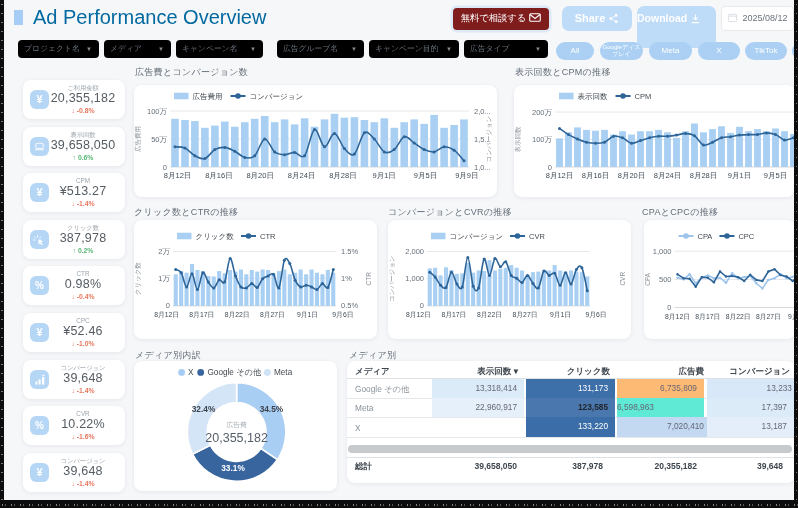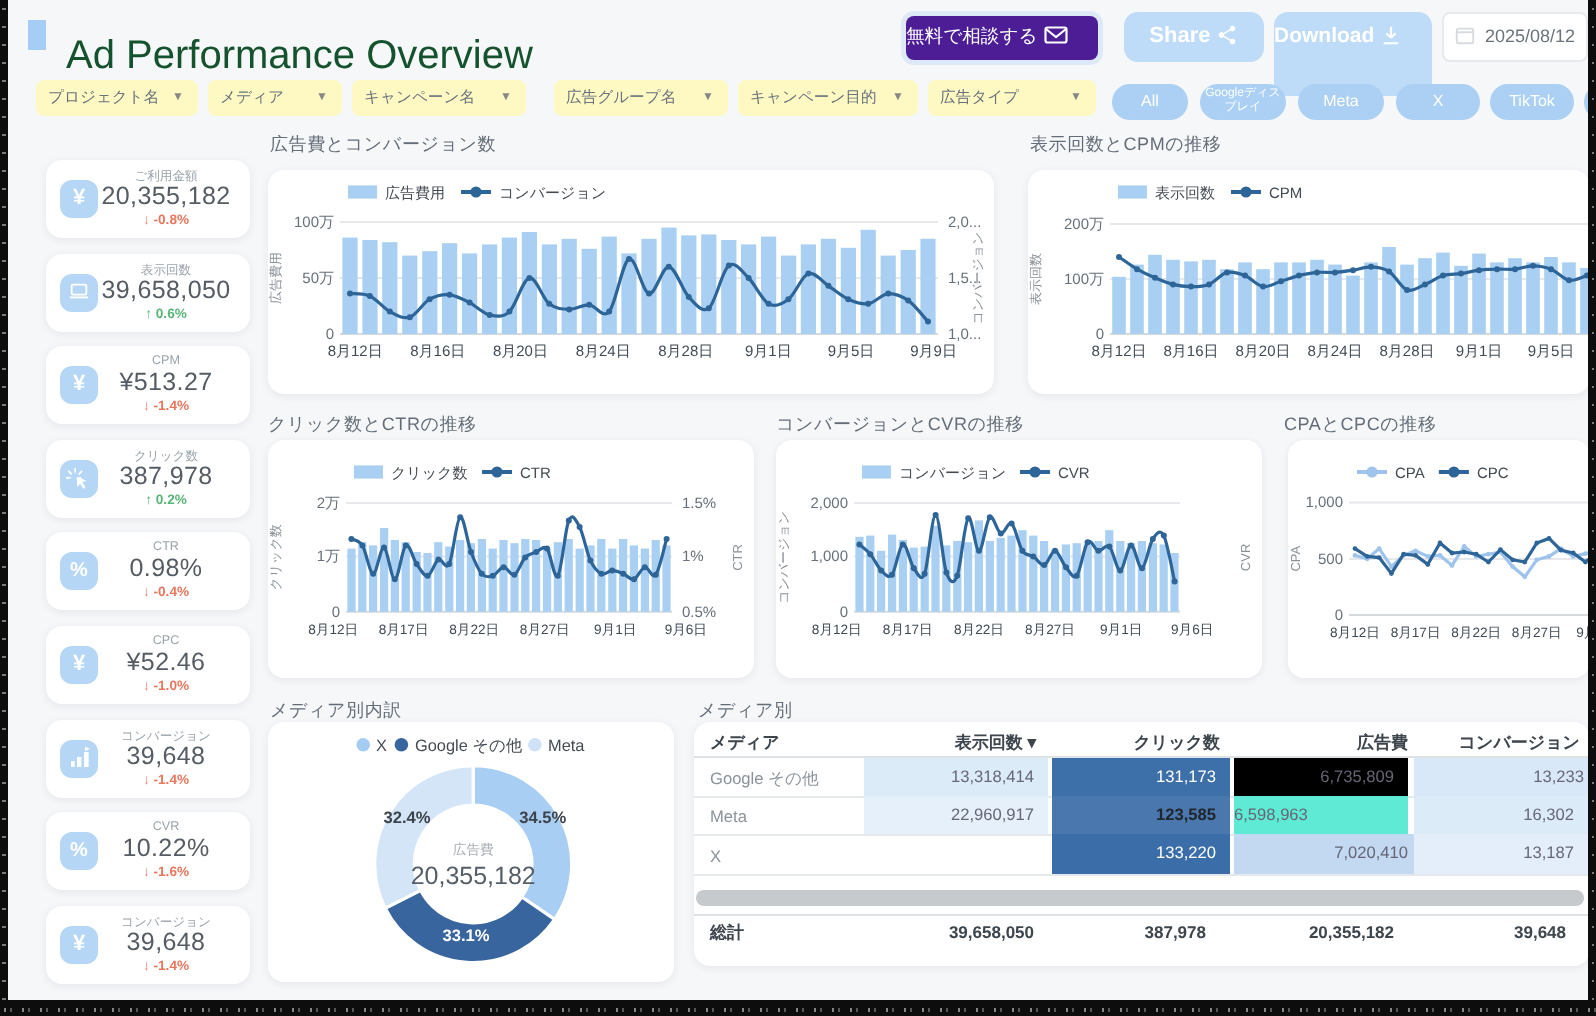--- a/index.html
+++ b/index.html
@@ -7,28 +7,28 @@
 #page{position:absolute;left:0;top:0;width:798px;height:508px;background:#f6f7f9}
 .abs{position:absolute}
 .card{position:absolute;background:#fff;border-radius:8px;box-shadow:0 1px 4px rgba(30,40,60,0.08)}
 .ctitle{position:absolute;font-size:9px;color:#646e78;letter-spacing:0.3px}
 .kpi{position:absolute;left:23px;width:102px;height:39px;background:#fff;border-radius:8px;box-shadow:0 1px 4px rgba(30,40,60,0.08)}
 .kico{position:absolute;left:7px;top:10px;width:19px;height:19px;border-radius:6px;background:#b6d6f6;color:#fff;text-align:center;font-size:10px;line-height:19px;font-weight:bold}
 .klab{position:absolute;left:26px;right:8px;top:4px;text-align:center;font-size:6.3px;color:#9aa3ab}
 .kval{position:absolute;left:24px;right:6px;top:11px;text-align:center;font-size:12.5px;color:#555c63;letter-spacing:0.2px}
 .kchg{position:absolute;left:26px;right:8px;top:27px;text-align:center;font-size:6.8px;font-weight:bold}
 .red{color:#e8765c}.green{color:#57b576}
-.fbox{position:absolute;top:40px;height:18px;background:#fef9c3;border-radius:4px;font-size:7.8px;color:#6a737d;line-height:18px;padding-left:6px}
+.fbox{position:absolute;top:40px;height:18px;background:#000000;border-radius:4px;font-size:7.8px;color:#6a737d;line-height:18px;padding-left:6px}
 .farr{position:absolute;right:7px;top:0;font-size:6px;color:#888}
 .pill{position:absolute;top:42px;height:18px;background:#abd0f4;border-radius:9px;color:#fff;text-align:center}
 </style></head><body>
 <div id="page">
 <div class="abs" style="left:14px;top:10px;width:9px;height:15px;background:#a6cdf5"></div>
-    <div class="abs" style="left:33px;top:17px;font-size:20px;color:#14532d;letter-spacing:0px">Ad Performance Overview</div>
-    <div class="abs" style="left:453px;top:8px;width:96px;height:22px;background:#4c1d95;border-radius:4px;color:#fff;font-size:9.3px;text-align:left;line-height:21px;box-shadow:0 0 0 2.5px rgba(200,222,246,0.55)">無料で相談する<svg width="12" height="9" viewBox="0 0 24 18" style="vertical-align:-1px;margin-left:3px">
+    <div class="abs" style="left:33px;top:6px;font-size:20px;color:#0369a1;letter-spacing:0px">Ad Performance Overview</div>
+    <div class="abs" style="left:453px;top:8px;width:96px;height:22px;background:#7f1d1d;border-radius:4px;color:#fff;font-size:9.3px;text-align:center;line-height:21px;box-shadow:0 0 0 2.5px rgba(200,222,246,0.55)">無料で相談する<svg width="12" height="9" viewBox="0 0 24 18" style="vertical-align:-1px;margin-left:3px">
         <rect x="1.5" y="1.5" width="21" height="15" rx="2" fill="none" stroke="#fff" stroke-width="2.2"></rect>
         <path d="M2 3l10 8L22 3" fill="none" stroke="#fff" stroke-width="2.2"></path>
       </svg></div>
     <div class="abs" style="left:562px;top:6px;width:70px;height:25px;background:#bedbf8;border-radius:7px;color:#fff;font-size:11px;font-weight:bold;text-align:center;line-height:25px">Share <svg width="11" height="11" viewBox="0 0 24 24" style="vertical-align:-1.5px">
         <path fill="#fff" d="M18 16a3 3 0 0 0-2.2 1l-7-4.1a3.2 3.2 0 0 0 0-1.8l7-4.1A3 3 0 1 0 15 5a3 3 0 0 0 .1.7l-7 4.1a3 3 0 1 0 0 4.4l7 4.1a3 3 0 1 0 2.9-2.3z"></path>
       </svg></div>
     <div class="abs" style="left:637px;top:6px;width:79px;height:42px;background:#bedbf8;border-radius:7px;color:#fff;font-size:10.5px;font-weight:bold;text-align:left;line-height:25px">Download <svg width="11" height="11" viewBox="0 0 24 24" style="vertical-align:-1.5px">
         <path fill="none" stroke="#fff" stroke-width="2.4" d="M12 3v12m0 0l-5-5m5 5l5-5M4 21h16"></path>
       </svg></div>
     <div class="abs" style="left:721px;top:6px;width:73px;height:25px;background:#fff;border:1px solid #e7e9ec;border-radius:4px;color:#6a737c;font-size:9px;text-align:center;line-height:23px"><svg width="11" height="11" viewBox="0 0 24 24" style="vertical-align:-1.5px;margin-right:4px">
@@ -565,28 +565,28 @@
     </svg>
     <div class="abs" style="left:355px;top:366px;font-size:8.5px;font-weight:bold;color:#3d454d">メディア</div>
     <div class="abs" style="left:408px;top:366px;width:110px;text-align:right;font-size:8.5px;font-weight:bold;color:#3d454d">表示回数 ▾</div>
     <div class="abs" style="left:500px;top:366px;width:110px;text-align:right;font-size:8.5px;font-weight:bold;color:#3d454d">クリック数</div>
     <div class="abs" style="left:594px;top:366px;width:110px;text-align:right;font-size:8.5px;font-weight:bold;color:#3d454d">広告費</div>
     <div class="abs" style="left:680px;top:366px;width:110px;text-align:right;font-size:8.5px;font-weight:bold;color:#3d454d">コンバージョン</div>
     <div class="abs" style="left:347px;top:378px;width:447px;height:1px;background:#dfe2e5"></div>
     <div class="abs" style="left:355px;top:383.7px;font-size:8.3px;color:#8a939b">Google その他</div>
     <div class="abs" style="left:432px;top:378.5px;width:92px;height:19.4px;background:#dcebf8;color:#667;font-size:8.3px;line-height:19.4px;text-align:right;padding-right:7px;">13,318,414</div>
     <div class="abs" style="left:526px;top:378.5px;width:89px;height:19.4px;background:#3d6fa9;color:#fff;font-size:8.3px;line-height:19.4px;text-align:right;padding-right:7px;">131,173</div>
-    <div class="abs" style="left:617px;top:378.5px;width:87px;height:19.4px;background:#000000;color:#667;font-size:8.3px;line-height:19.4px;text-align:right;padding-right:7px;">6,735,809</div>
+    <div class="abs" style="left:617px;top:378.5px;width:87px;height:19.4px;background:#fdba74;color:#667;font-size:8.3px;line-height:19.4px;text-align:right;padding-right:7px;">6,735,809</div>
     <div class="abs" style="left:707px;top:378.5px;width:87px;height:19.4px;background:#d9e8f8;color:#667;font-size:8.3px;line-height:19.4px;text-align:right;padding-right:2px;">13,233</div>
     <div class="abs" style="left:347px;top:397.9px;width:447px;height:1px;background:#e6e9ec"></div>
     <div class="abs" style="left:355px;top:403.1px;font-size:8.3px;color:#8a939b">Meta</div>
     <div class="abs" style="left:432px;top:397.9px;width:92px;height:19.4px;background:#e6f0fa;color:#667;font-size:8.3px;line-height:19.4px;text-align:right;padding-right:7px;">22,960,917</div>
     <div class="abs" style="left:526px;top:397.9px;width:89px;height:19.4px;background:#4a77ad;color:#20262c;font-size:8.3px;line-height:19.4px;text-align:right;padding-right:7px;font-weight:bold;">123,585</div>
     <div class="abs" style="left:617px;top:397.9px;width:87px;height:19.4px;background:#5eead4;color:#667;font-size:8.3px;line-height:19.4px;text-align:left;padding-right:7px;">6,598,963</div>
-    <div class="abs" style="left:707px;top:397.9px;width:87px;height:19.4px;background:#dcebf8;color:#667;font-size:8.3px;line-height:19.4px;text-align:right;padding-right:7px;">16,302</div>
+    <div class="abs" style="left:707px;top:397.9px;width:87px;height:19.4px;background:#dcebf8;color:#667;font-size:8.3px;line-height:19.4px;text-align:right;padding-right:7px;">17,397</div>
     <div class="abs" style="left:347px;top:417.3px;width:447px;height:1px;background:#e6e9ec"></div>
     <div class="abs" style="left:355px;top:422.5px;font-size:8.3px;color:#8a939b">X</div>
     <div class="abs" style="left:526px;top:417.3px;width:89px;height:19.4px;background:#3b6da8;color:#fff;font-size:8.3px;line-height:19.4px;text-align:right;padding-right:7px;">133,220</div>
     <div class="abs" style="left:617px;top:417.3px;width:94px;height:19.4px;background:#c2d9f1;color:#667;font-size:8.3px;line-height:19.4px;text-align:right;padding-right:7px;">7,020,410</div>
     <div class="abs" style="left:707px;top:417.3px;width:87px;height:19.4px;background:#e3eefa;color:#667;font-size:8.3px;line-height:19.4px;text-align:right;padding-right:7px;">13,187</div>
     <div class="abs" style="left:347px;top:436.7px;width:447px;height:1px;background:#e6e9ec"></div>
     <div class="abs" style="left:348px;top:445px;width:444px;height:8px;border-radius:4px;background:#c7cacd"></div>
     <div class="abs" style="left:347px;top:457px;width:447px;height:1px;background:#dfe2e5"></div>
     <div class="abs" style="left:355px;top:461px;font-size:8.5px;font-weight:bold;color:#3d454d">総計</div>
     <div class="abs" style="left:407px;top:461px;width:110px;text-align:right;font-size:8.5px;font-weight:bold;color:#3d454d">39,658,050</div>

